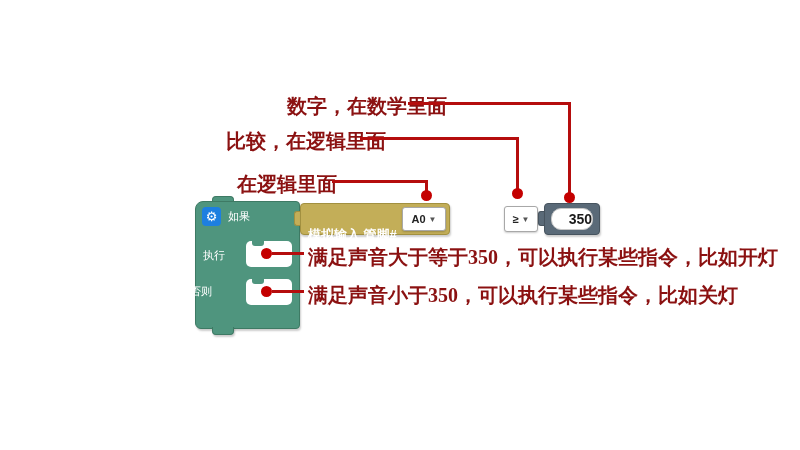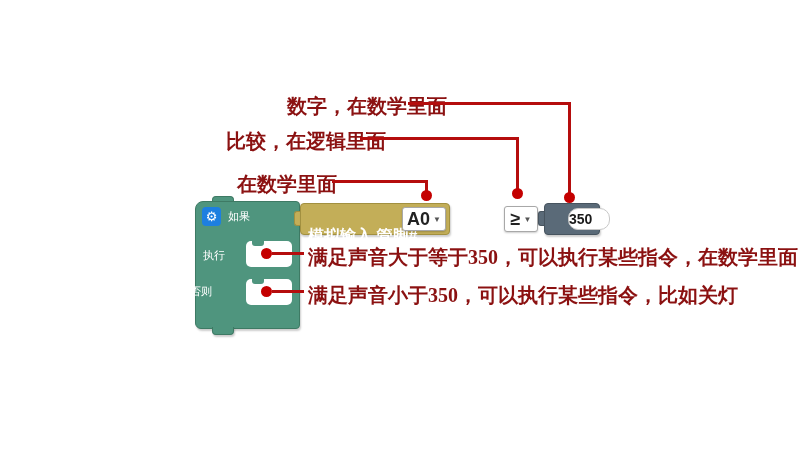--- a/index.html
+++ b/index.html
@@ -28,56 +28,56 @@
     position:absolute;left:202px;top:207px;width:19px;height:19px;background:#1d7fe0;
     border-radius:4px;color:#fff;font-size:13px;line-height:19px;text-align:center;cursor:pointer;
   }
   .block-label{position:absolute;color:#ffffff;font-size:11px;}
   .analog-block{
     position:absolute;left:300px;top:203px;width:148px;height:30px;
     background:#c3ae58;border:1px solid #a29040;border-radius:4px;
     box-shadow:1px 2px 2px rgba(0,0,0,0.2);cursor:grab;
   }
   .analog-tab{position:absolute;left:294px;top:211px;width:7px;height:13px;background:#c3ae58;border:1px solid #a29040;border-right:none;border-radius:3px 0 0 3px;}
-  .analog-label{position:absolute;left:308px;top:226px;color:#fff;font-weight:bold;font-size:16px;white-space:nowrap;}
+  .analog-label{position:absolute;left:308px;top:226px;color:#fff;font-weight:bold;font-size:13px;white-space:nowrap;}
   .dropdown{
     position:absolute;background:#ffffff;border:1px solid #a8a8a8;border-radius:3px;
     display:flex;align-items:center;justify-content:center;gap:3px;
     box-shadow:0 1px 2px rgba(0,0,0,0.2);cursor:pointer;color:#222;
   }
-  .dd-val{font-size:18px;font-weight:bold;}
+  .dd-val{font-size:11px;font-weight:bold;}
   .dd-arrow{font-size:8px;color:#555;}
   .number-block{
     position:absolute;left:544px;top:203px;width:54px;height:30px;
     background:#5a6a78;border:1px solid #47545f;border-radius:4px;
     box-shadow:1px 2px 2px rgba(0,0,0,0.2);cursor:grab;
   }
   .number-tab{position:absolute;left:538px;top:211px;width:7px;height:13px;background:#5a6a78;border:1px solid #47545f;border-right:none;border-radius:3px 0 0 3px;}
   .number-field{
     position:absolute;left:551px;top:208px;width:40px;height:20px;background:#ffffff;
     border:1px solid #c8c8c8;border-radius:10px;color:#1a1a1a;font-size:14px;font-weight:bold;
-    line-height:20px;text-align:left;cursor:text;margin-left:17px;
+    line-height:20px;text-align:right;cursor:text;
   }
 </style>
 </head>
 <body>
 
 <div>
 
   <div class="ann-text" style="left:287px;top:95px">数字，在数学里面</div>
   <div class="line" style="left:408px;top:102px;width:163px;height:3px"></div>
   <div class="line" style="left:568px;top:102px;width:3px;height:95px"></div>
   <div class="dot" style="left:564px;top:192px"></div>
 
   <div class="ann-text" style="left:226px;top:130px">比较，在逻辑里面</div>
   <div class="line" style="left:360px;top:137px;width:159px;height:3px"></div>
   <div class="line" style="left:516px;top:137px;width:3px;height:54px"></div>
   <div class="dot" style="left:512px;top:188px"></div>
 
-  <div class="ann-text" style="left:237px;top:173px">在数学里面</div>
+  <div class="ann-text" style="left:237px;top:173px">在逻辑里面</div>
   <div class="line" style="left:332px;top:180px;width:96px;height:3px"></div>
   <div class="line" style="left:425px;top:180px;width:3px;height:14px"></div>
   <div class="dot" style="left:421px;top:190px"></div>
 
   <div class="if-tab-top"></div>
   <div class="if-body"></div>
   <div class="if-tab-bottom"></div>
 
   <div class="gear">⚙</div>
   <div class="block-label" style="left:228px;top:209px">如果</div>
@@ -102,19 +102,19 @@
     <span class="dd-val">≥</span>
     <span class="dd-arrow">▼</span>
   </div>
 
   <div class="number-tab"></div>
   <div class="number-block"></div>
   <div class="number-field">350</div>
 
   <div class="dot" style="left:261px;top:248px"></div>
   <div class="line" style="left:272px;top:252px;width:32px;height:3px"></div>
-  <div class="ann-text" style="left:308px;top:246px">满足声音大于等于350，可以执行某些指令，在数学里面</div>
+  <div class="ann-text" style="left:308px;top:246px">满足声音大于等于350，可以执行某些指令，比如开灯</div>
 
   <div class="dot" style="left:261px;top:286px"></div>
   <div class="line" style="left:272px;top:290px;width:32px;height:3px"></div>
   <div class="ann-text" style="left:308px;top:284px">满足声音小于350，可以执行某些指令，比如关灯</div>
 
 </div>
 
 </body></html>

